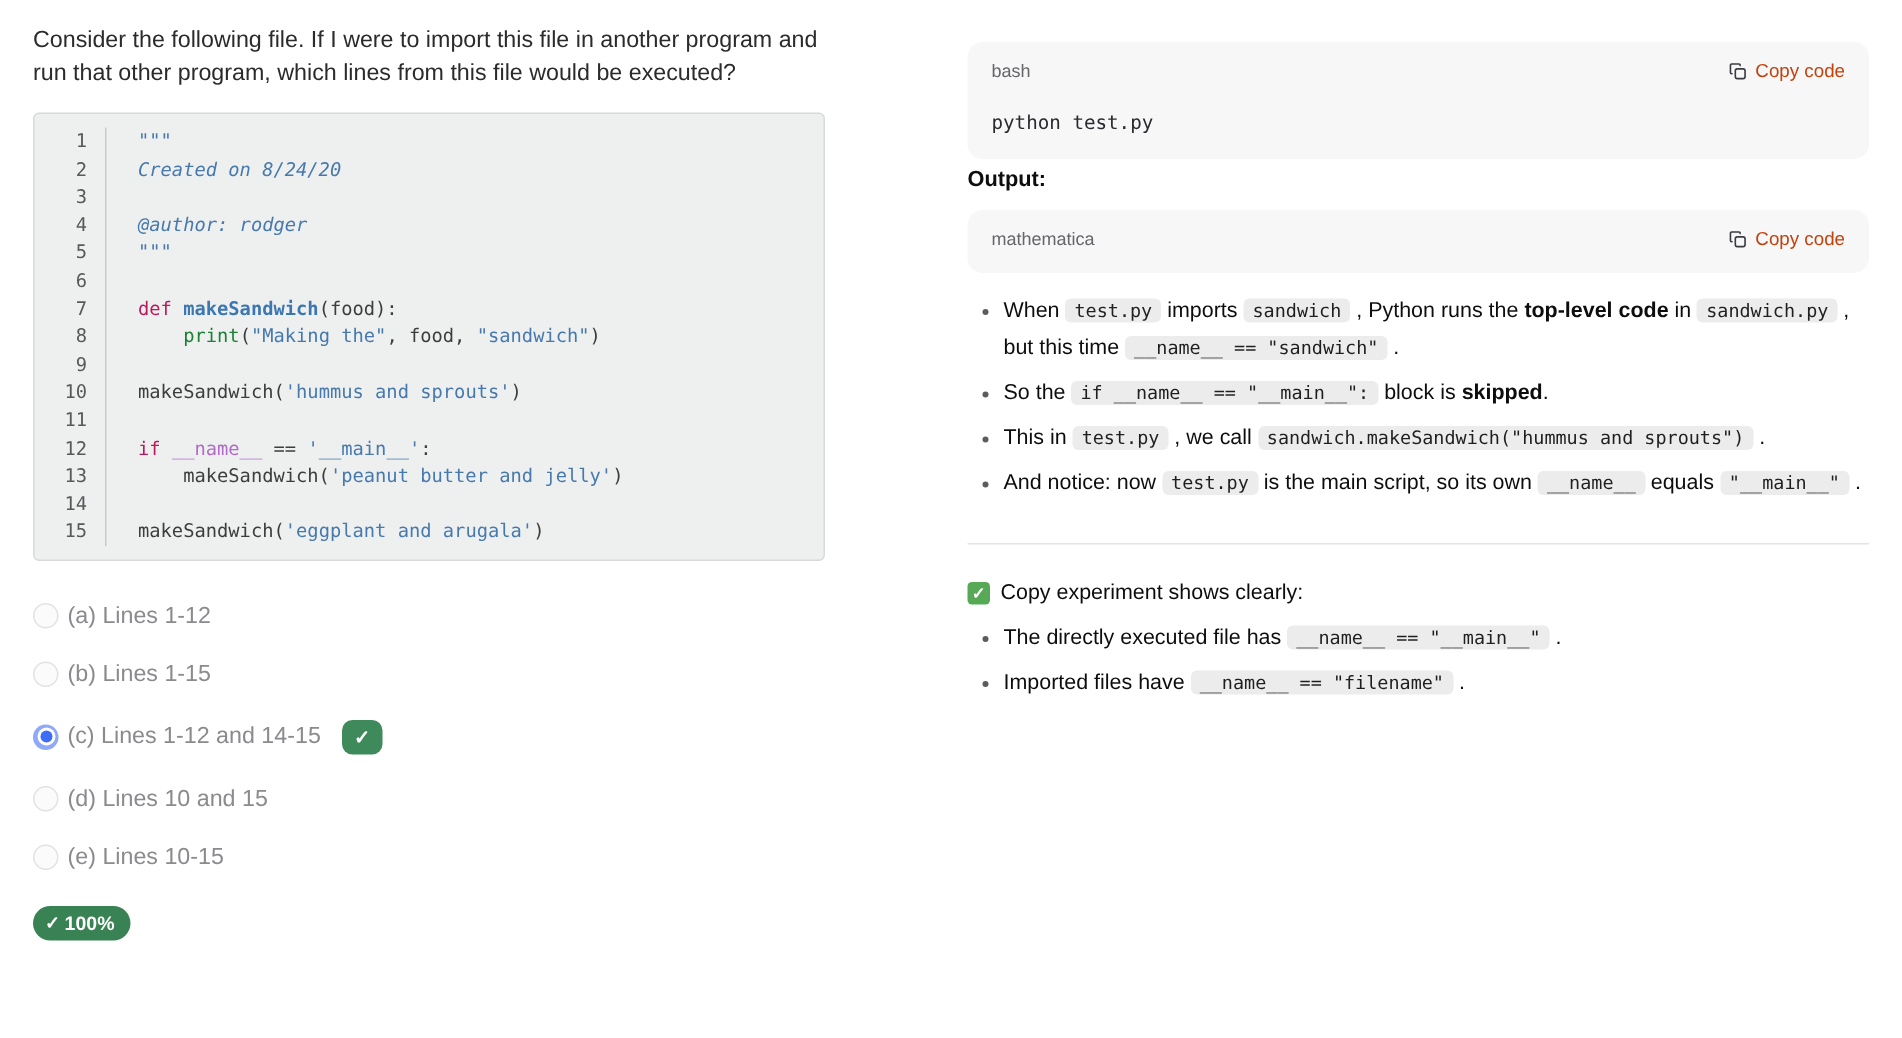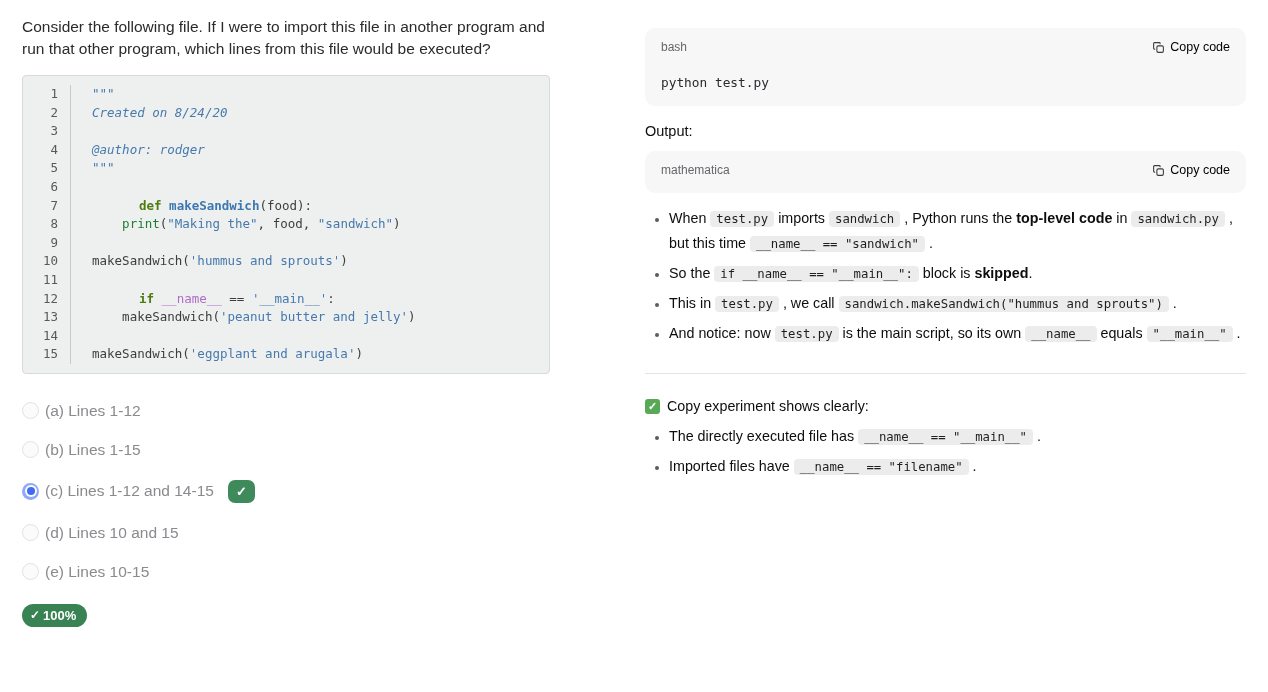--- a/index.html
+++ b/index.html
@@ -12,21 +12,21 @@
   .question { font-size:15.5px; line-height:1.42; color:#2b2b2b; }
 
   .code-card { margin-top:15px; background:#eef0f0; border:1px solid #d7d9da;
     border-radius:4px; display:flex; padding:9px 0;
     font-family:"DejaVu Sans Mono", monospace; font-size:12.5px; line-height:18.6px; }
   .code-gutter { flex:0 0 48px; text-align:right; padding-right:12px;
     border-right:1px solid #c6c8ca; color:#58595a; }
   .code-lines { flex:1; padding-left:21px; white-space:pre; color:#3d3d3d; overflow:hidden; }
   .code-lines .cl { min-height:18.6px; }
   .seg-doc { color:#4779ad; font-style:italic; }
-  .seg-kw  { color:#4d7c0f; font-weight:bold;margin-left:47px; }
+  .seg-kw  { color:#be185d; font-weight:normal; }
   .seg-fn  { color:#3c77b0; font-weight:bold; }
   .seg-bi  { color:#1d7f33; }
   .seg-str { color:#4779ad; }
   .seg-dunder { color:#b06cc6; }
   .seg-pl  { color:#3d3d3d; }
 
   .options { margin-top:28px; }
   .opt { display:flex; align-items:center; margin-bottom:21px; cursor:pointer; }
   .radio { width:17px; height:17px; border-radius:50%; background:#fbfbfc;
     border:1.5px solid #e2e2e6; flex:0 0 17px; position:relative; }
@@ -47,26 +47,26 @@
   .right-col { flex:0 0 601px; margin-left:95px; }
   .r-heading { font-size:16px; font-weight:bold; color:#0d0d0d; display:flex; align-items:center; }
   .chip, .h-chip { font-family:"DejaVu Sans Mono", monospace; background:#ececec;
     border-radius:4px; padding:1px 6px; font-size:12.3px; color:#1f1f1f; white-space:nowrap; }
   .h-chip { margin-left:7px; font-size:13.5px; font-weight:normal; }
 
   .code-card-r { background:#f7f7f8; border-radius:10px; padding:12px 16px 16px 16px; margin-top:12px; }
   .cc-head { display:flex; justify-content:space-between; align-items:center; }
   .cc-lang { font-size:12px; color:#66666b; }
   .cc-copy { display:inline-flex; align-items:center; gap:5px; font-size:12.5px;
-    color:#000000; cursor:pointer; }
+    color:#c2410c; cursor:pointer; }
   .cc-body { margin-top:21px; font-family:"DejaVu Sans Mono", monospace;
     font-size:12.8px; color:#2a2a2e; white-space:pre; }
   .cc-body.gold { color:#a87b2a; line-height:21px; margin-top:18px; }
 
-  .out-label { font-weight:normal; font-size:14.5px; color:#0d0d0d; margin-top:17px; }
+  .out-label { font-weight:bold; font-size:14.5px; color:#0d0d0d; margin-top:6px; }
 
   ul.blist { margin:13px 0 0 0; padding-left:24px; }
   ul.blist li { font-size:14.3px; color:#0d0d0d; line-height:1.75; margin-bottom:5px; }
   ul.blist li::marker { color:#5c5c60; font-size:12px; }
   .seg-b { font-weight:bold; }
 
   .divider { border:none; border-top:1px solid #e4e4e6; margin:27px 0 24px 0; }
 
   .concl-title { display:flex; align-items:center; gap:7px; font-size:14.3px; color:#0d0d0d; }
   .check-emoji { width:15px; height:15px; background:#57a956; border-radius:3px; color:#ffffff;

